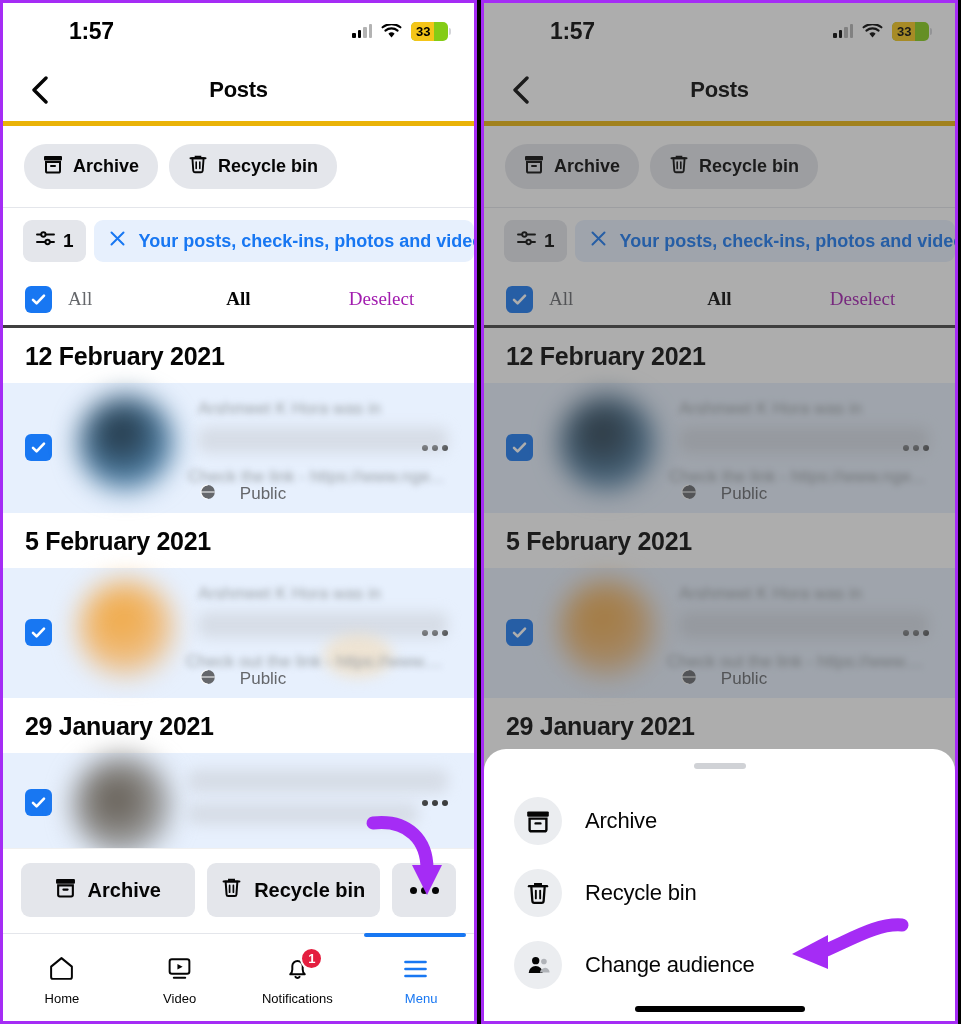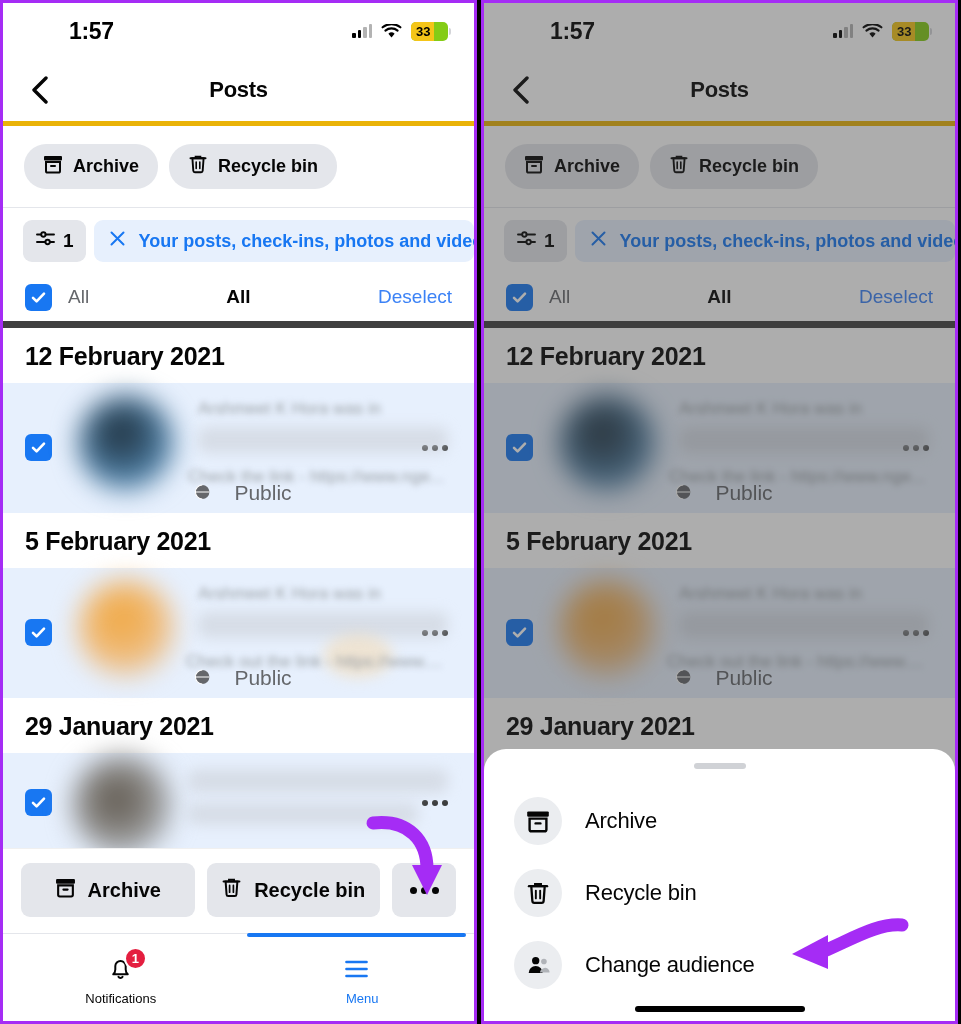--- a/index.html
+++ b/index.html
@@ -73,44 +73,44 @@
   }
   .filter-pill {
     display:flex; align-items:center; gap:12px; background:#E7F0FD; border-radius:9px;
     height:42px; padding:0 14px; font-size:18px; font-weight:700; color:#1877F2; cursor:pointer;
     white-space:nowrap; overflow:hidden; flex:1;
   }
 
   
   .selectrow {
     display:flex; align-items:center; height:54px; padding:0 22px;
-    border-bottom:7px solid #404040; position:relative;
+    border-bottom:3px solid #404040; position:relative;font-family:Liberation Serif, serif;
   }
   .selectrow .cb-wrap { display:flex; align-items:center; gap:16px; width:33%; }
   .selectrow .mid { width:34%; text-align:center; font-size:19px; font-weight:700; color:#050505; }
-  .selectrow .right { width:33%; text-align:right; font-size:19px; font-weight:500; color:#3b82f6; cursor:pointer; }
+  .selectrow .right { width:33%; text-align:center; font-size:19px; font-weight:500; color:#a21caf; cursor:pointer; }
   .lbl-all { font-size:19px; color:#65676B; font-weight:400; }
 
   .checkbox {
     width:27px; height:27px; border-radius:6px; background:#1877F2;
     display:flex; align-items:center; justify-content:center; flex:0 0 27px; cursor:pointer;
   }
 
   
   .list { flex:1 1 auto; overflow:hidden; }
   .date-head { font-size:25px; font-weight:700; color:#050505; padding:14px 22px 12px 22px; letter-spacing:-0.3px; }
   .post-row {
     position:relative; display:flex; align-items:center;
     background:#E7F0FD; padding: 10px 22px 10px 22px; min-height:128px;
   }
   .post-body { flex:1 1 auto; position:relative; margin-left:16px; height:110px; }
   .blur-avatar { position:absolute; border-radius:50%; filter: blur(13px); }
   .blur-bar { position:absolute; border-radius:8px; filter: blur(7px); background:#c9cdd4; opacity:.55; }
   .ghost-text { position:absolute; font-size:17px; color:#9aa0a6; filter: blur(3.2px); white-space:nowrap; font-weight:500;}
-  .privacy { position:absolute; left:50%; transform:translateX(-50%); bottom:-2px; display:flex; align-items:flex-start; gap:24px; font-size:21px; color:#65676B; }
+  .privacy { position:absolute; left:50%; transform:translateX(-50%); bottom:-2px; display:flex; align-items:flex-start; gap:24px; font-size:17px; color:#65676B; }
   .dots { flex:0 0 auto; width:34px; display:flex; align-items:center; justify-content:center; gap:4px; cursor:pointer; }
   .dots i { width:6px; height:6px; border-radius:50%; background:#3a3b3c; display:block; }
 
   
   .actionbar {
     flex:0 0 auto; display:flex; gap:12px; padding:14px 18px 16px 18px; background:#fff;
     border-top:1px solid #f0f0f0;
   }
   .act-btn {
     display:flex; align-items:center; justify-content:center; gap:12px;
@@ -367,20 +367,38 @@
               <i></i>
               <i></i>
             </span>
         </div>
       </div>
 
       <div class="tabbar">
         <div class="tab">
           <span class="tabicon">
             <svg width="27" height="27" viewBox="0 0 26 26">
+                <path d="M3 11.2 13 3l10 8.2v10a1.8 1.8 0 0 1-1.8 1.8H4.8A1.8 1.8 0 0 1 3 21.2z" fill="none" stroke="#050505" stroke-width="1.9" stroke-linejoin="round"></path>
+              </svg>
+          </span>
+          <span class="tlabel">Home</span>
+        </div>
+        <div class="tab">
+          <span class="tabicon">
+            <svg width="27" height="27" viewBox="0 0 26 26">
+                <rect x="3.5" y="4" width="19" height="14" rx="2.2" fill="none" stroke="#050505" stroke-width="1.9"></rect>
+                <path d="M11 8.6l5 2.7-5 2.7z" fill="#050505"></path>
+                <path d="M7.5 21.8h11" stroke="#050505" stroke-width="1.9" stroke-linecap="round"></path>
+              </svg>
+          </span>
+          <span class="tlabel">Video</span>
+        </div>
+        <div class="tab">
+          <span class="tabicon">
+            <svg width="27" height="27" viewBox="0 0 26 26">
                 <path d="M6 18.5h14c-1.5-1.4-2-2.6-2-4.6v-3.2a5 5 0 0 0-10 0v3.2c0 2-.5 3.2-2 4.6z" fill="none" stroke="#050505" stroke-width="1.9" stroke-linejoin="round"></path>
                 <path d="M11 21a2.3 2.3 0 0 0 4 0" fill="none" stroke="#050505" stroke-width="1.9" stroke-linecap="round"></path>
               </svg>
             <span class="badge">1</span>
           </span>
           <span class="tlabel">Notifications</span>
         </div>
         <div class="tab active">
           <span class="indicator"></span>
           <span class="tabicon">

